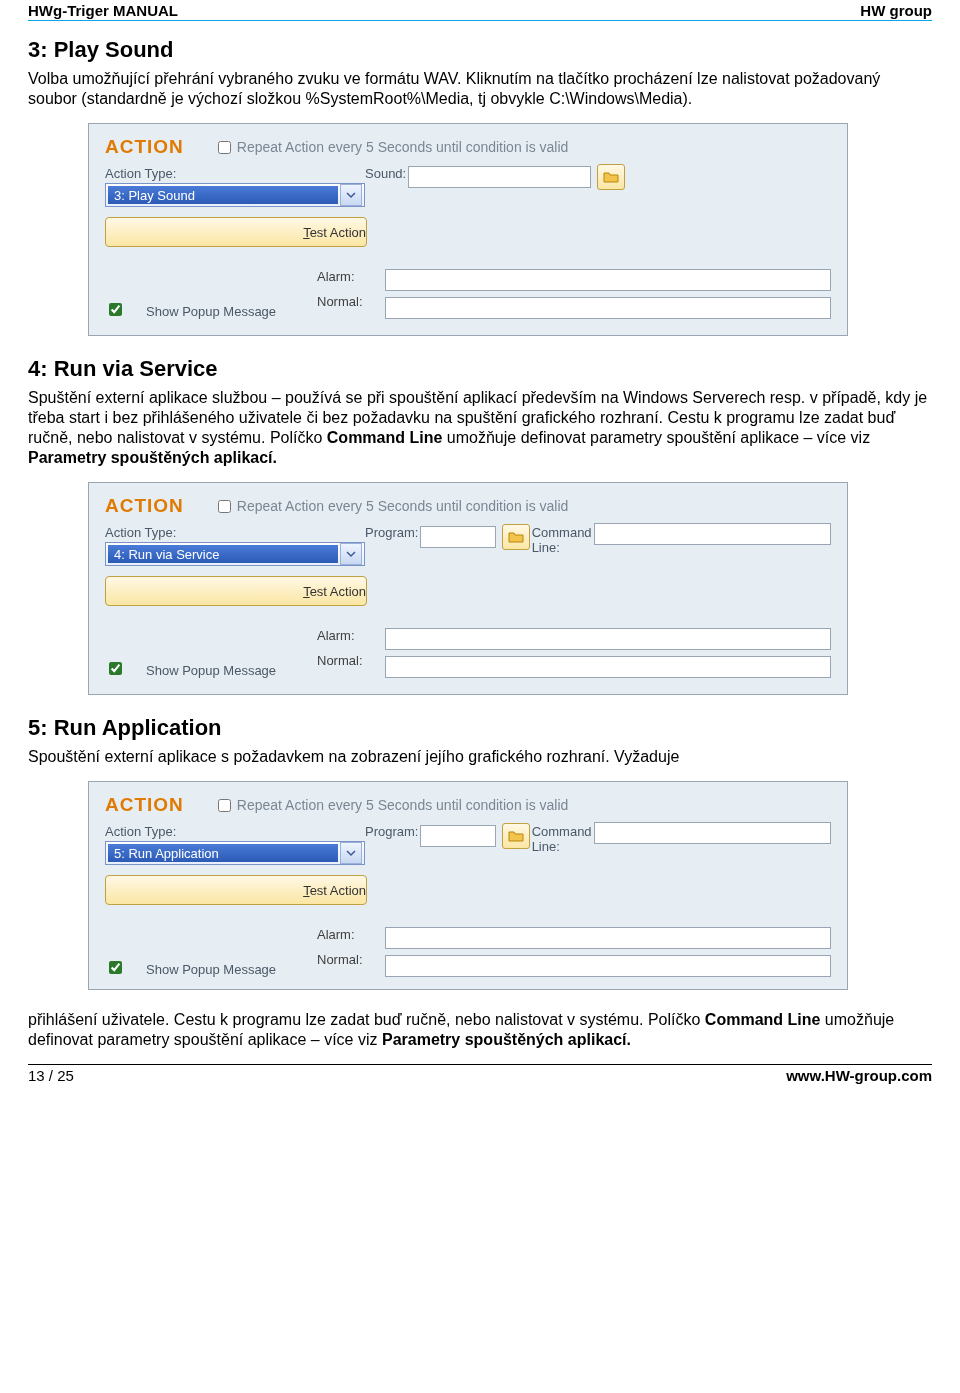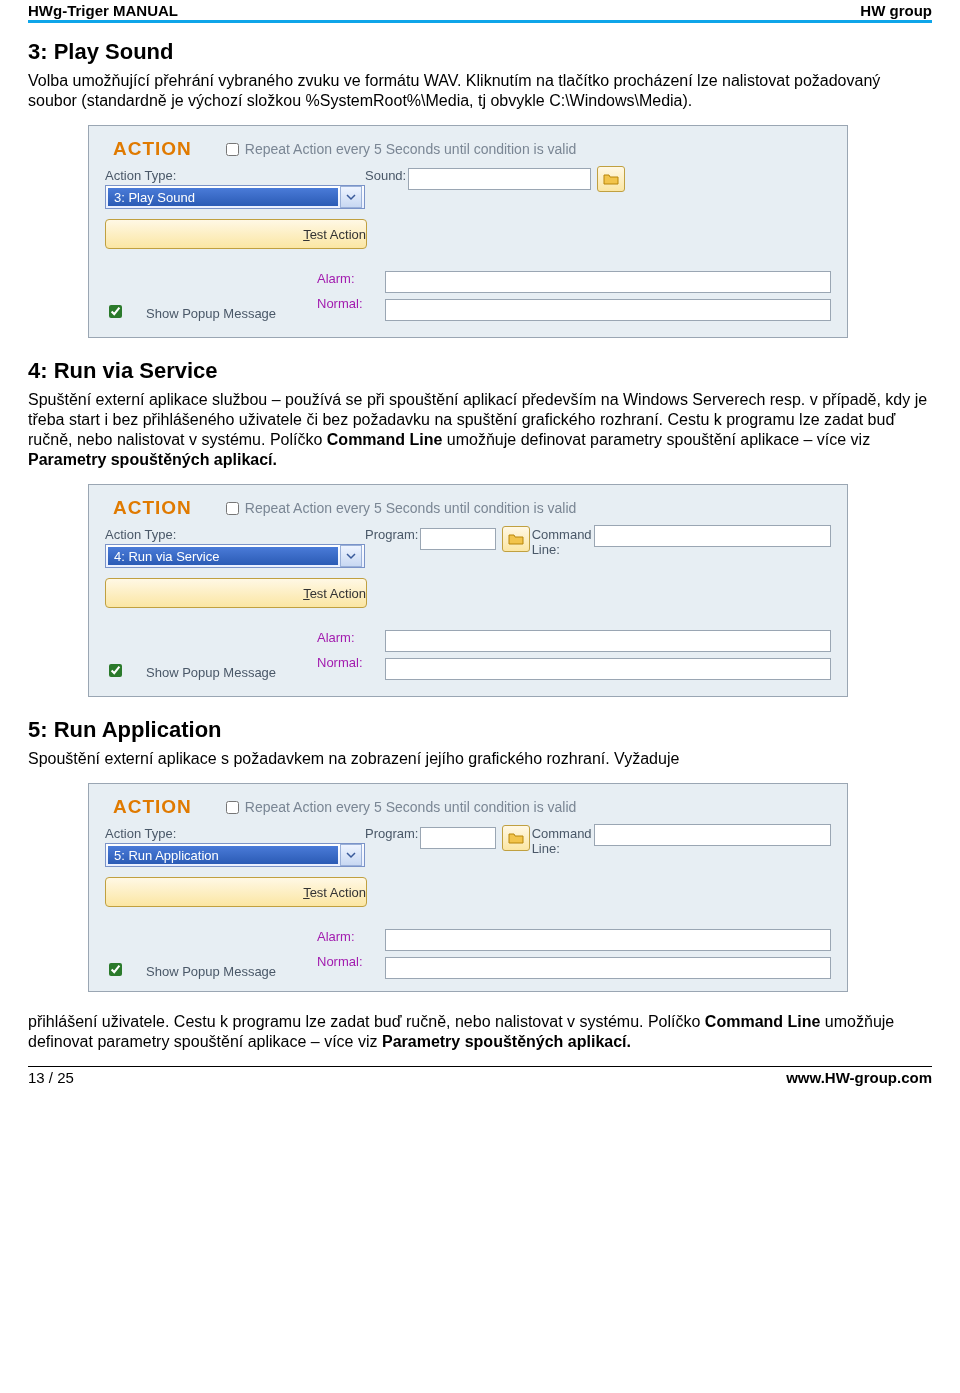--- a/index.html
+++ b/index.html
@@ -10,21 +10,21 @@
     color: #000;
     width: 960px;
   }
   .page {
     width: 960px;
     box-sizing: border-box;
     padding: 0 28px;
     position: relative;
   }
   .header-row {
-    border-bottom: 3px solid #0ea5e9;
+    border-bottom: 1px solid #0ea5e9;
     display: flex;
     justify-content: space-between;
     font-weight: bold;
     font-size: 15px;
     padding: 2px 0 1px 0;
   }
   .footer-row {
     border-top: 1px solid #000;
     display: flex;
     justify-content: space-between;
@@ -59,21 +59,20 @@
     display: flex;
     align-items: center;
     margin-bottom: 6px;
   }
   .action-title {
     color: #e07a00;
     font-weight: bold;
     font-size: 19px;
     letter-spacing: 1px;
     margin-right: 30px;
-    margin-left: 8px;
   }
   .repeat-row {
     display: flex;
     align-items: center;
     color: #7a8694;
     font-size: 14px;
   }
   .repeat-row input[type=checkbox] {
     margin-right: 6px;
   }
@@ -175,21 +174,21 @@
     width: 200px;
     flex: 0 0 200px;
   }
   .alarm-normal .left input[type=checkbox]{
     accent-color: #2b7a2b;
   }
   .alarm-normal .labels {
     width: 56px;
     flex: 0 0 56px;
     font-size: 13px;
-    color: #a21caf;
+    color: #404040;
     display: flex;
     flex-direction: column;
     gap: 10px;
   }
   .alarm-normal .inputs {
     flex: 1;
     display: flex;
     flex-direction: column;
     gap: 6px;
   }

